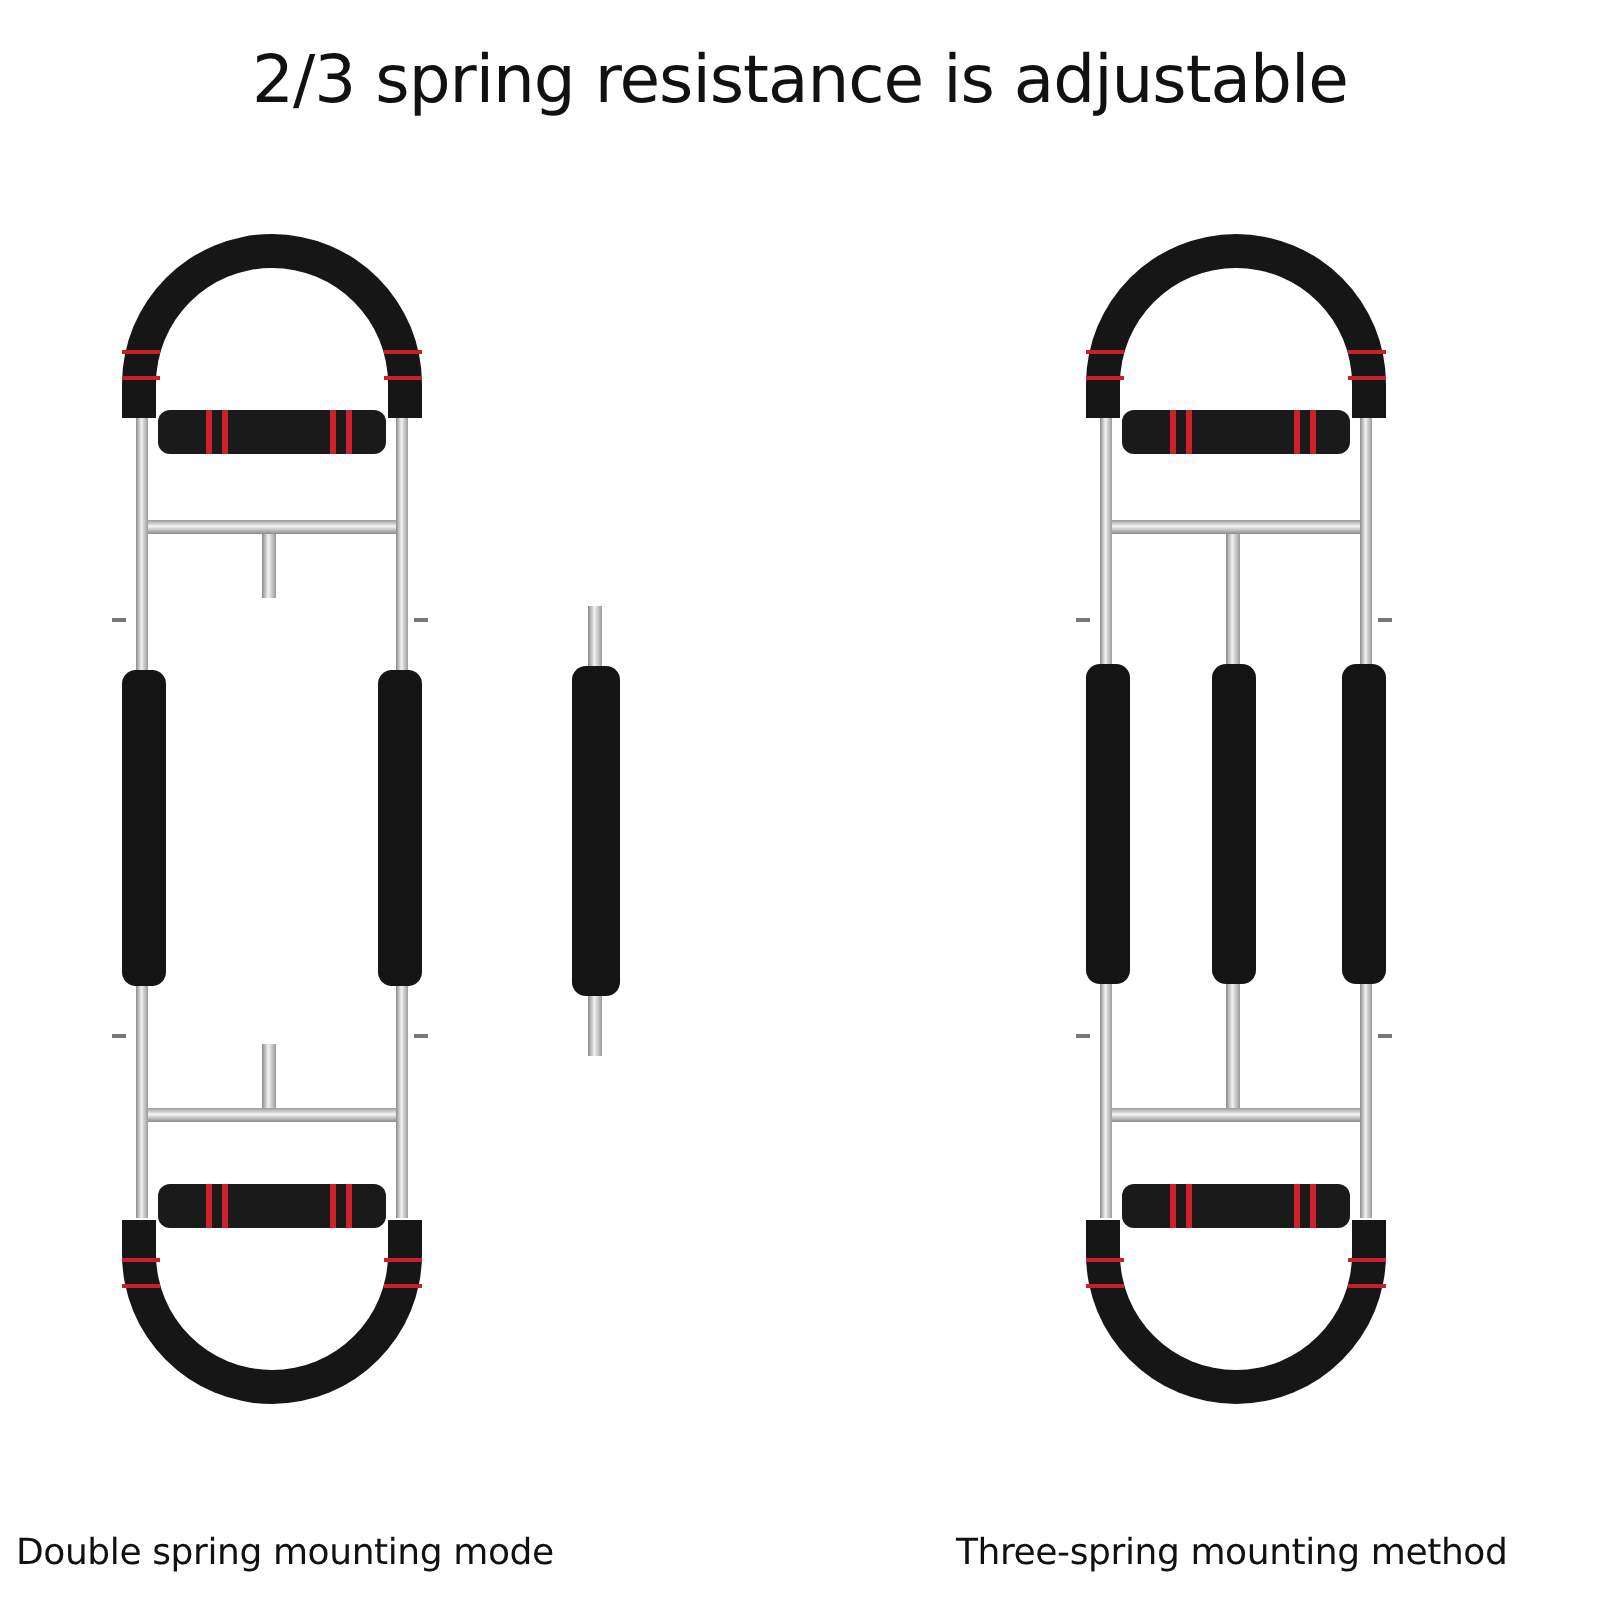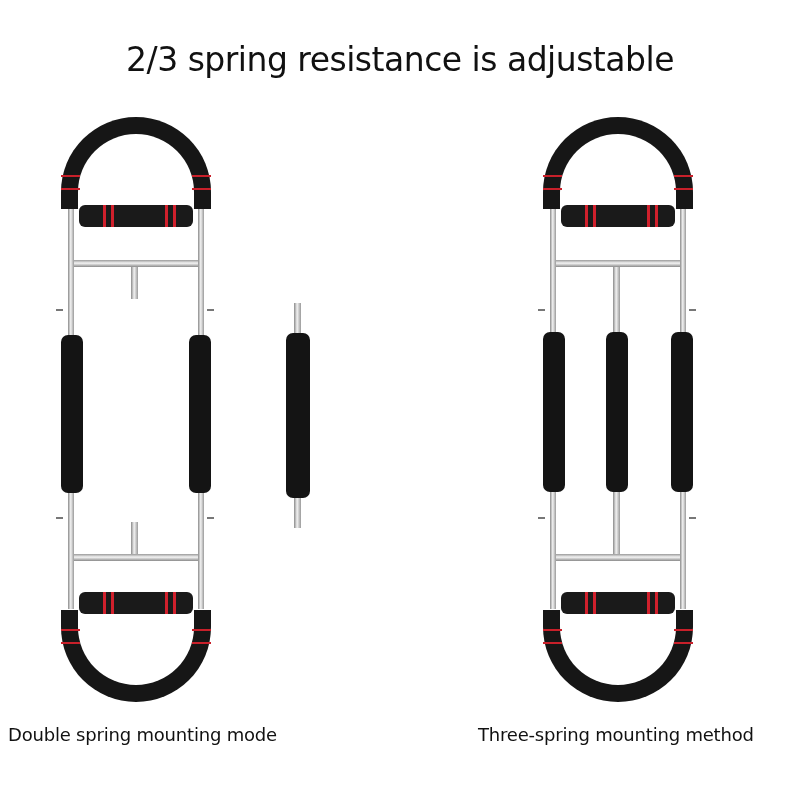--- a/index.html
+++ b/index.html
@@ -1,20 +1,20 @@
 <!DOCTYPE html>
 <html><head>
 <meta charset="utf-8">
 <style>
   html, body { margin:0; padding:0; background:#ffffff; }
   body { width:800px; height:800px; position:relative; overflow:hidden;
          font-family:"DejaVu Sans","Liberation Sans",sans-serif; }
-  .title { position:absolute; left:0; top:40px; width:800px; text-align:center;
+  .title { position:absolute; left:0; top:20px; width:800px; text-align:center;
            font-size:33px; color:#111; letter-spacing:-0.5px; }
-  .caption { position:absolute; top:724px; font-size:18px; color:#111; letter-spacing:-0.2px; }
+  .caption { position:absolute; top:766px; font-size:18px; color:#111; letter-spacing:-0.2px; }
   .cap-left { left:8px; }
   .cap-right { left:478px; }
 
   .device { position:absolute; top:117px; width:150px; height:585px; }
   .dev-left { left:61px; }
   .dev-right { left:543px; }
 
   
   .handle-top { position:absolute; left:0; top:0; width:150px; height:92px;
     border:17px solid #161616; border-bottom:none; border-radius:75px 75px 0 0; box-sizing:border-box; }

